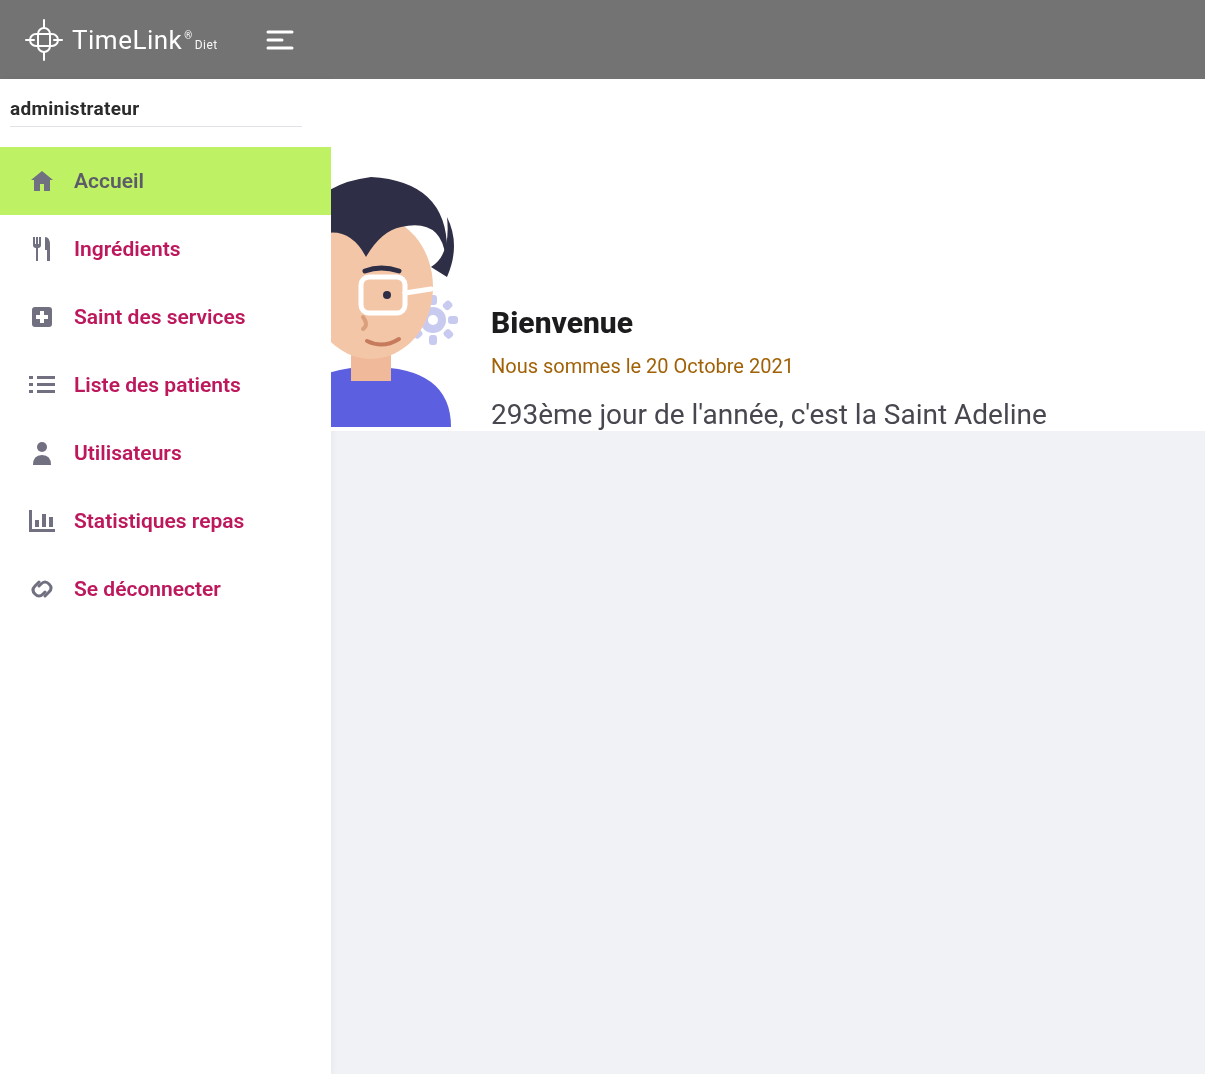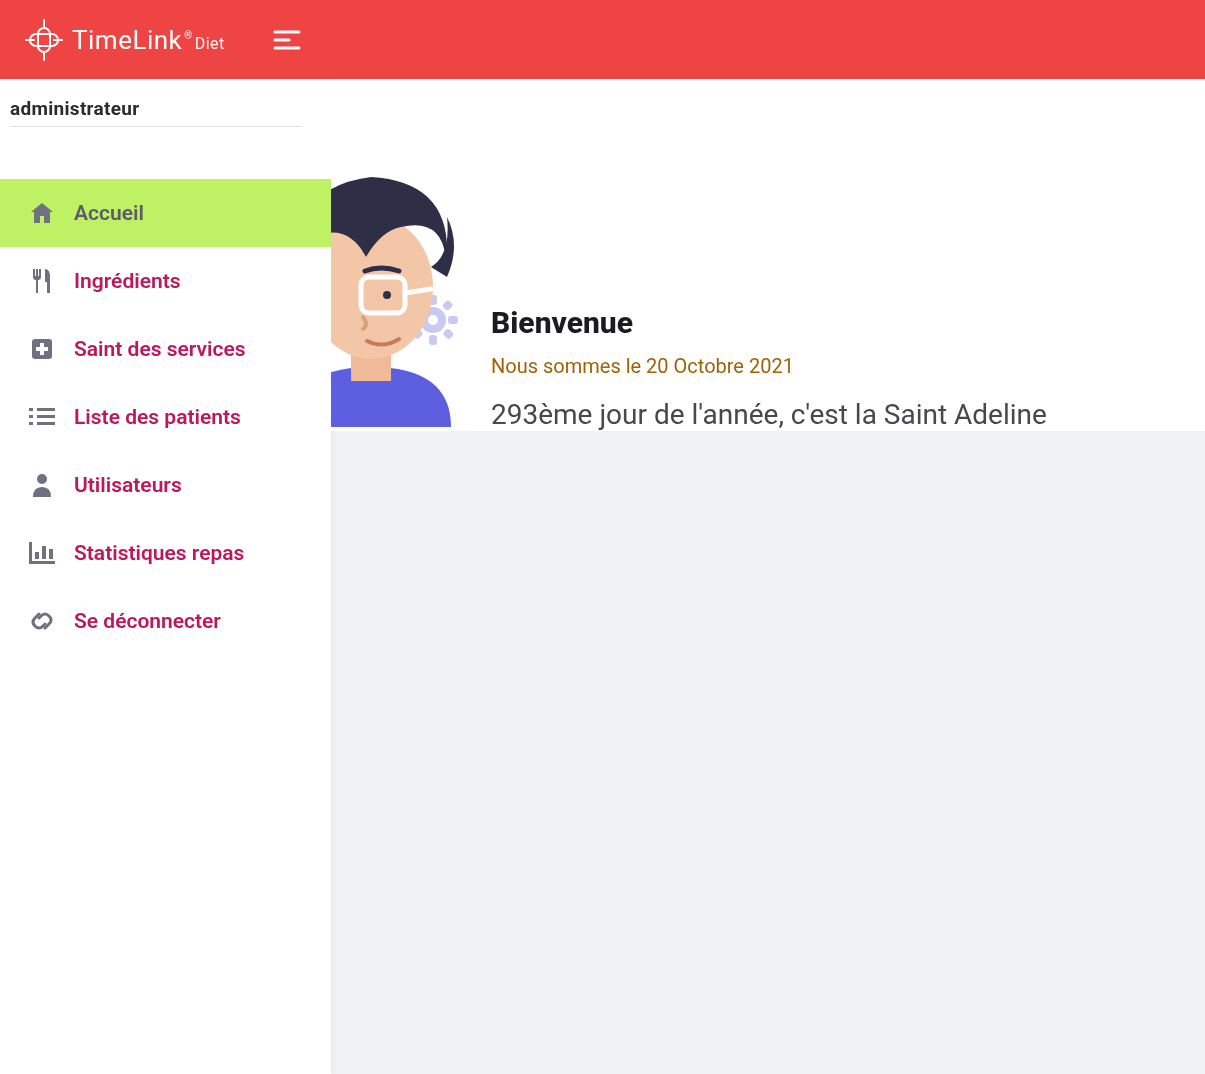--- a/index.html
+++ b/index.html
@@ -4,21 +4,21 @@
   <style>
     * { margin: 0; padding: 0; box-sizing: border-box; }
     body {
       font-family: -apple-system, BlinkMacSystemFont, "Segoe UI", Roboto, "Helvetica Neue", Arial, sans-serif;
       background: #f1f2f6;
       width: 1205px;
       height: 1074px;
       overflow: hidden;
     }
     .header {
-      background: #ef4444;
+      background: #737373;
       height: 79px;
       display: flex;
       align-items: center;
       padding: 0 24px;
       gap: 48px;
     }
     .logo-wrap {
       display: flex;
       align-items: center;
       gap: 8px;
@@ -27,34 +27,33 @@
     .logo-mark svg { display: block; }
     .logo-text {
       font-size: 26px;
       font-weight: 400;
       letter-spacing: 0.5px;
       display: flex;
       align-items: baseline;
     }
     .logo-text .tl { font-weight: 400; }
     .logo-text .reg { font-size: 10px; position: relative; top: -10px; margin-left: 2px; }
-    .logo-text .diet { font-size: 16px; margin-left: 2px; opacity: 0.95; }
+    .logo-text .diet { font-size: 12px; margin-left: 2px; opacity: 0.95; }
     .hamburger svg { display: block; }
 
     .body-wrap {
       display: flex;
       height: calc(100% - 79px);
     }
     .sidebar {
       width: 331px;
       background: #fff;
       box-shadow: 2px 0 6px rgba(0,0,0,0.04);
       display: flex;
       flex-direction: column;
-      gap: 32px;
     }
     .sidebar-header {
       padding: 18px 10px 6px 10px;
     }
     .sidebar-header-text {
       font-size: 19px;
       font-weight: 700;
       color: #2b2b2b;
       letter-spacing: 0.3px;
       padding-bottom: 6px;

